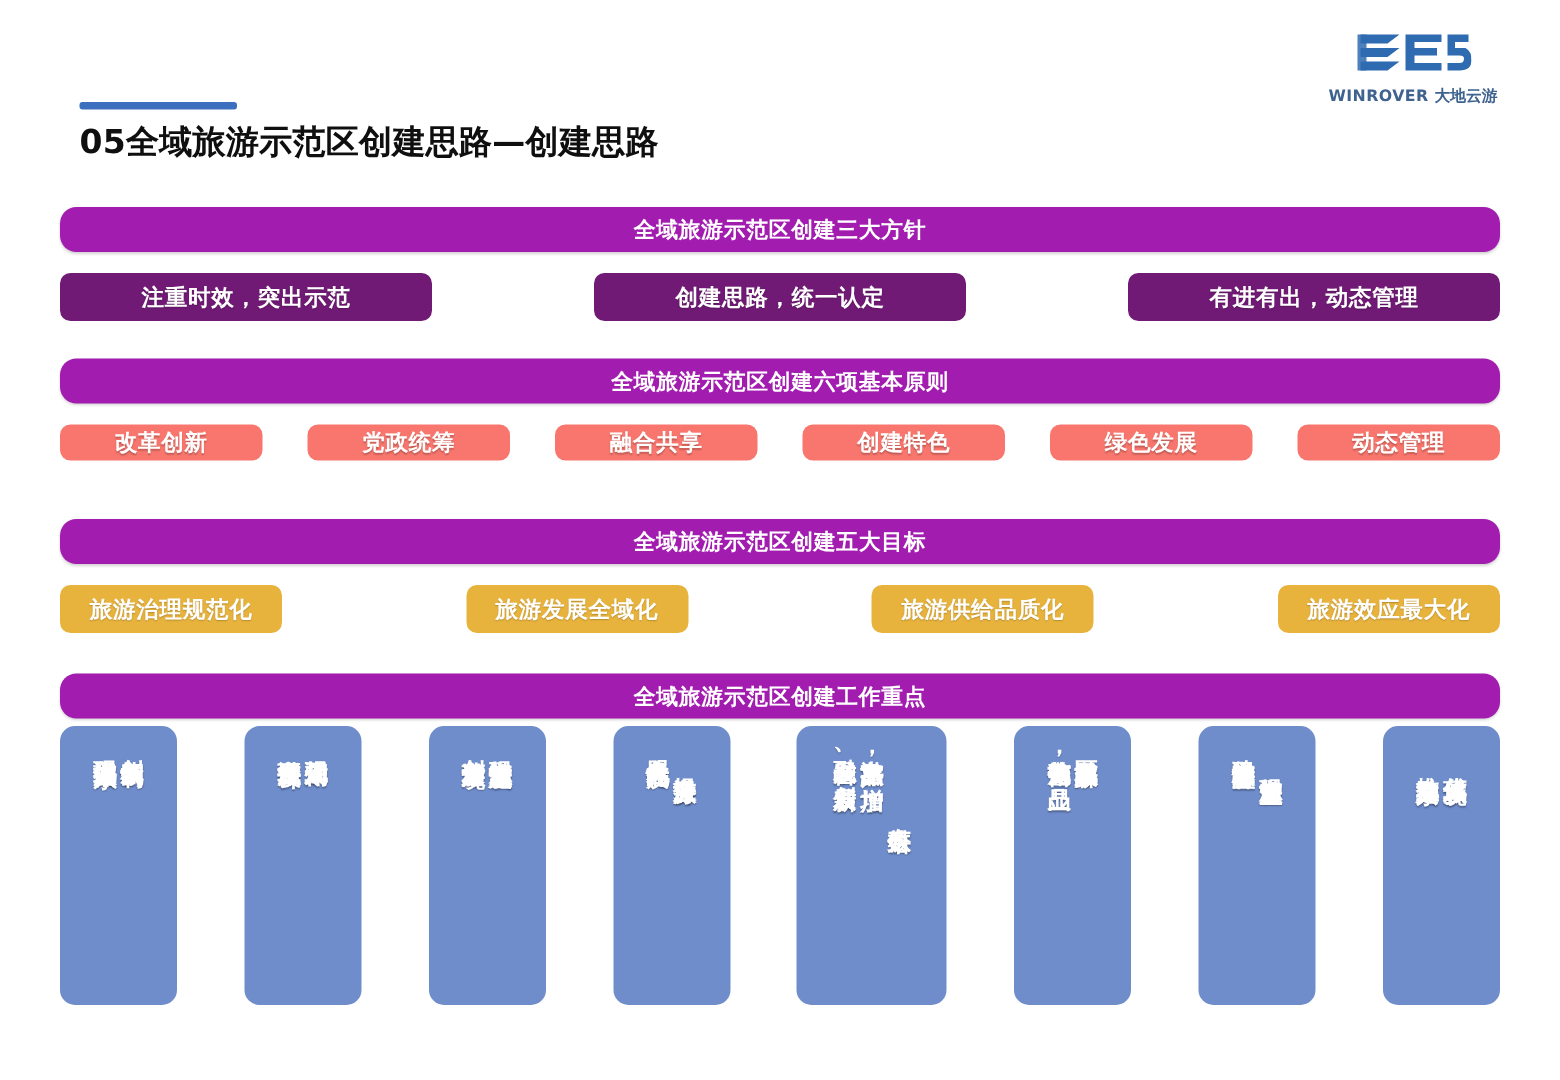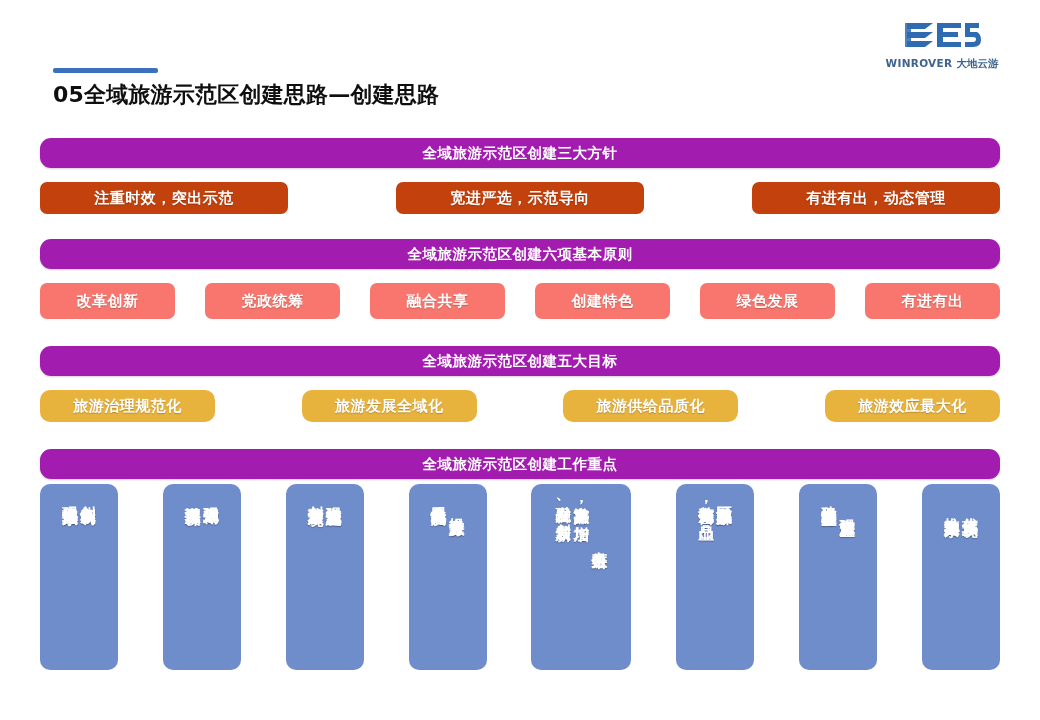--- a/index.html
+++ b/index.html
@@ -100,50 +100,49 @@
   }
 
   
   .row-policies {
     top: 182px;
     justify-content: space-between;
   }
   .row-policies .pill {
     width: 248px;
     height: 32px;
-    background: #c2410c;
+    background: #701a75;
     font-size: 15px;
     letter-spacing: .5px;
   }
 
   
   .row-principles {
     top: 283px;
     justify-content: space-between;
   }
   .row-principles .pill {
     width: 135px;
-    height: 36px;
+    height: 24px;
     background: #f8766d;
     font-size: 15px;
     letter-spacing: .5px;
   }
 
   
   .row-goals {
     top: 390px;
     justify-content: space-between;
   }
   .row-goals .pill {
-    width: 175px;
+    width: 148px;
     height: 32px;
     background: #e8b33d;
     font-size: 15px;
     letter-spacing: .5px;
-    border-radius: 10px;
   }
 
   
   .row-focus {
     top: 484px;
     height: 186px;
     justify-content: space-between;
     align-items: flex-start;
   }
   .vcard {
@@ -196,32 +195,32 @@
     <span class="cn">大地云游</span>
   </div>
 </div>
 
 <div class="accent-bar"></div>
 <div class="page-title">05全域旅游示范区创建思路—创建思路</div>
 
 <div class="banner" style="top:138px">全域旅游示范区创建三大方针</div>
 <div class="row row-policies">
   <div class="pill">注重时效，突出示范</div>
-  <div class="pill">宽进严选，示范导向</div>
+  <div class="pill">创建思路，统一认定</div>
   <div class="pill">有进有出，动态管理</div>
 </div>
 
 <div class="banner" style="top:239px">全域旅游示范区创建六项基本原则</div>
 <div class="row row-principles">
   <div class="pill">改革创新</div>
   <div class="pill">党政统筹</div>
   <div class="pill">融合共享</div>
   <div class="pill">创建特色</div>
   <div class="pill">绿色发展</div>
-  <div class="pill">有进有出</div>
+  <div class="pill">动态管理</div>
 </div>
 
 <div class="banner" style="top:346px">全域旅游示范区创建五大目标</div>
 <div class="row row-goals">
   <div class="pill">旅游治理规范化</div>
   <div class="pill">旅游发展全域化</div>
   <div class="pill">旅游供给品质化</div>
   <div class="pill">旅游效应最大化</div>
 </div>
 

